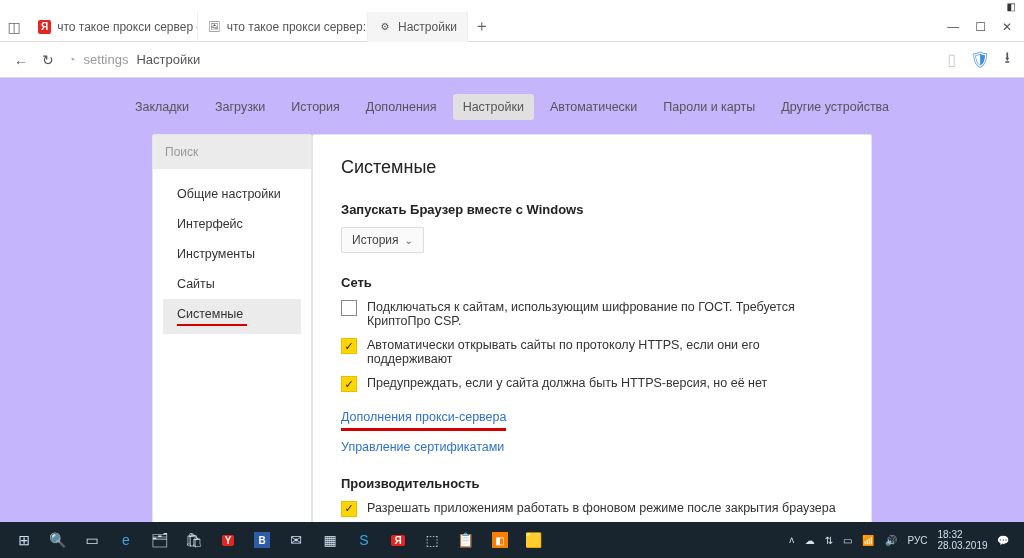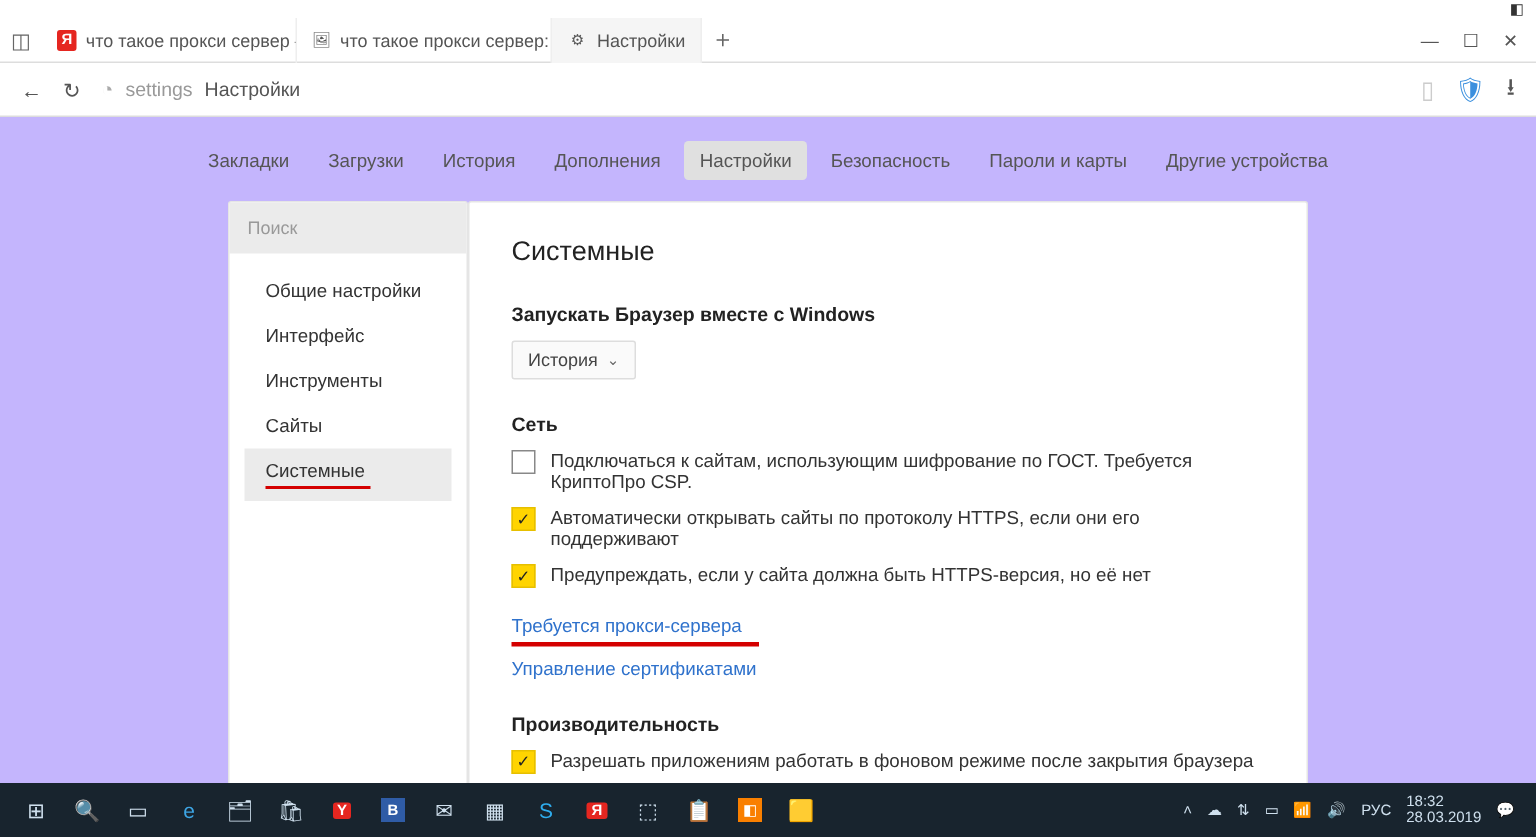--- a/index.html
+++ b/index.html
@@ -108,21 +108,21 @@
 </div>
 
 <div class="content-wrap">
 
   <div class="topnav">
     <span>Закладки</span>
     <span>Загрузки</span>
     <span>История</span>
     <span>Дополнения</span>
     <span class="active">Настройки</span>
-    <span>Безопасность</span>
+    <span>Автоматически</span>
     <span>Пароли и карты</span>
     <span>Другие устройства</span>
   </div>
 
   <div class="main-row">
     <div class="sidebar">
       <div class="sidebar-search">Поиск</div>
       <div class="sidebar-items">
         <div class="sidebar-item">Общие настройки</div>
         <div class="sidebar-item">Интерфейс</div>
@@ -148,21 +148,21 @@
       </div>
       <div class="check-row">
         <span class="checkbox checked"></span>
         <span>Автоматически открывать сайты по протоколу HTTPS, если они его поддерживают</span>
       </div>
       <div class="check-row">
         <span class="checkbox checked"></span>
         <span>Предупреждать, если у сайта должна быть HTTPS-версия, но её нет</span>
       </div>
       <div>
-        <span class="link-row">Требуется прокси-сервера</span>
+        <span class="link-row">Дополнения прокси-сервера</span>
         <span class="link-underline-red"></span>
       </div>
       <span class="link-row" style="margin-top:0;">Управление сертификатами</span>
 
       <div class="spacer"></div>
       <div class="section-title">Производительность</div>
       <div class="check-row">
         <span class="checkbox checked"></span>
         <span>Разрешать приложениям работать в фоновом режиме после закрытия браузера</span>
       </div>

